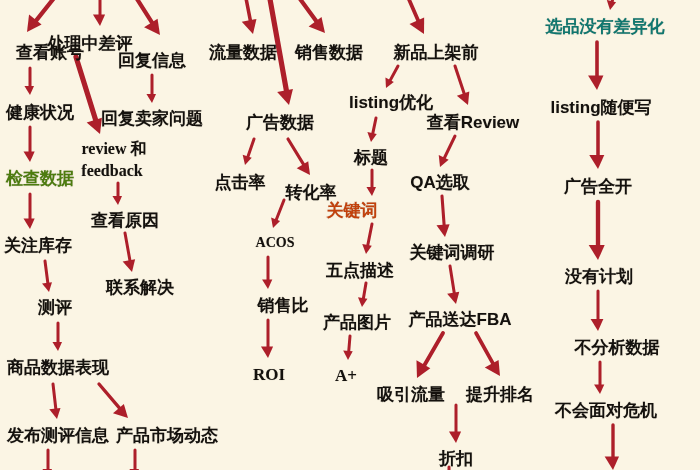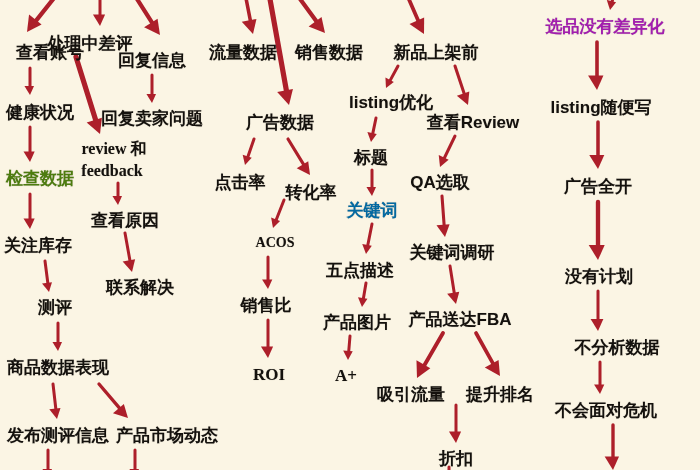--- a/index.html
+++ b/index.html
@@ -239,36 +239,36 @@
       <div class="node" style="left: 55px; top: 307px; font-size: 17px; color: rgb(20, 17, 13);">测评</div>
       <div class="node" style="left: 58px; top: 367px; font-size: 17px; color: rgb(20, 17, 13);">商品数据表现</div>
       <div class="node" style="left: 58px; top: 435px; font-size: 17px; color: rgb(20, 17, 13);">发布测评信息</div>
       <div class="node" style="left: 167px; top: 435px; font-size: 17px; color: rgb(20, 17, 13);">产品市场动态</div>
       <div class="node" style="left: 243px; top: 52px; font-size: 17px; color: rgb(20, 17, 13);">流量数据</div>
       <div class="node" style="left: 329px; top: 52px; font-size: 17px; color: rgb(20, 17, 13);">销售数据</div>
       <div class="node" style="left: 280px; top: 122px; font-size: 17px; color: rgb(20, 17, 13);">广告数据</div>
       <div class="node" style="left: 240px; top: 182px; font-size: 17px; color: rgb(20, 17, 13);">点击率</div>
       <div class="node" style="left: 311px; top: 192px; font-size: 17px; color: rgb(20, 17, 13);">转化率</div>
       <div class="node lat" style="left: 275px; top: 243px; font-size: 14px; color: rgb(20, 17, 13);">ACOS</div>
-      <div class="node" style="left: 266px; top: 305px; font-size: 17px; color: rgb(20, 17, 13);">销售比</div>
+      <div class="node" style="left: 283px; top: 305px; font-size: 17px; color: rgb(20, 17, 13);">销售比</div>
       <div class="node lat" style="left: 269px; top: 374px; font-size: 17px; color: rgb(20, 17, 13);">ROI</div>
       <div class="node" style="left: 436px; top: 52px; font-size: 17px; color: rgb(20, 17, 13);">新品上架前</div>
       <div class="node" style="left: 391px; top: 102px; font-size: 17px; color: rgb(20, 17, 13);">listing优化</div>
       <div class="node" style="left: 473px; top: 122px; font-size: 17px; color: rgb(20, 17, 13);">查看Review</div>
       <div class="node" style="left: 371px; top: 157px; font-size: 17px; color: rgb(20, 17, 13); text-align: center;">标题</div>
       <div class="node" style="left: 440px; top: 182px; font-size: 17px; color: rgb(20, 17, 13);">QA选取</div>
-      <div class="node" style="left: 372px; top: 210px; font-size: 17px; color: #0369a1;">关键词</div>
+      <div class="node" style="left: 352px; top: 210px; font-size: 17px; color: #c2410c;">关键词</div>
       <div class="node" style="left: 360px; top: 270px; font-size: 17px; color: rgb(20, 17, 13);">五点描述</div>
       <div class="node" style="left: 452px; top: 252px; font-size: 17px; color: rgb(20, 17, 13);">关键词调研</div>
       <div class="node" style="left: 357px; top: 322px; font-size: 17px; color: rgb(20, 17, 13);">产品图片</div>
       <div class="node" style="left: 460px; top: 319px; font-size: 17px; color: rgb(20, 17, 13);">产品送达FBA</div>
       <div class="node lat" style="left: 346px; top: 375px; font-size: 17px; color: rgb(20, 17, 13);">A+</div>
       <div class="node" style="left: 411px; top: 394px; font-size: 17px; color: rgb(20, 17, 13);">吸引流量</div>
       <div class="node" style="left: 500px; top: 394px; font-size: 17px; color: rgb(20, 17, 13);">提升排名</div>
       <div class="node" style="left: 456px; top: 458px; font-size: 17px; color: rgb(20, 17, 13);">折扣</div>
-      <div class="node" style="left: 605px; top: 26px; font-size: 17px; color: #a21caf;">选品没有差异化</div>
+      <div class="node" style="left: 605px; top: 26px; font-size: 17px; color: #0f766e;">选品没有差异化</div>
       <div class="node" style="left: 601px; top: 107px; font-size: 17px; color: rgb(20, 17, 13);">listing随便写</div>
       <div class="node" style="left: 598px; top: 186px; font-size: 17px; color: rgb(20, 17, 13);">广告全开</div>
       <div class="node" style="left: 599px; top: 276px; font-size: 17px; color: rgb(20, 17, 13); text-align: right;">没有计划</div>
       <div class="node" style="left: 601px; top: 347px; font-size: 17px; color: rgb(20, 17, 13); margin-left: 16px;">不分析数据</div>
       <div class="node" style="left: 606px; top: 410px; font-size: 17px; color: rgb(20, 17, 13);">不会面对危机</div>
     </div>
 </div>
 
 </body></html>

